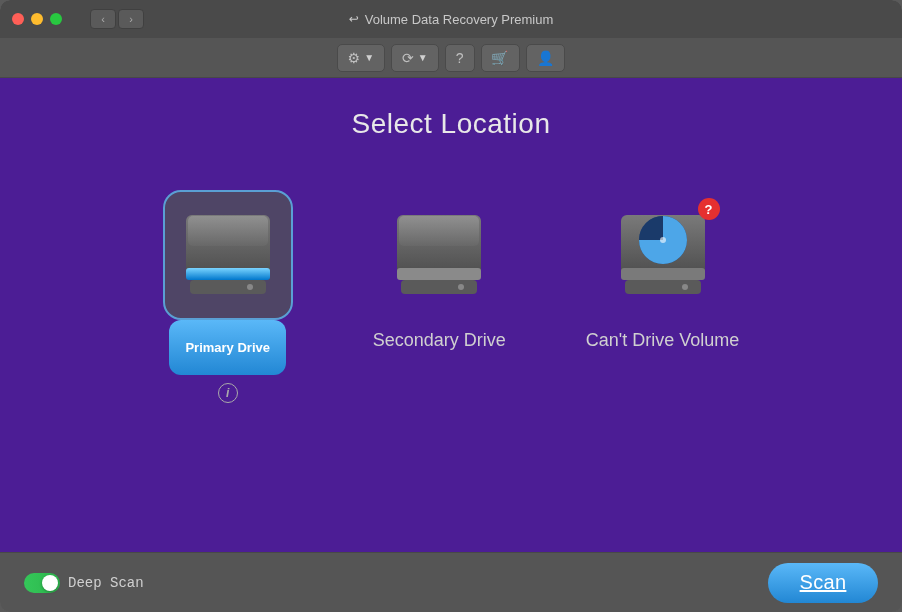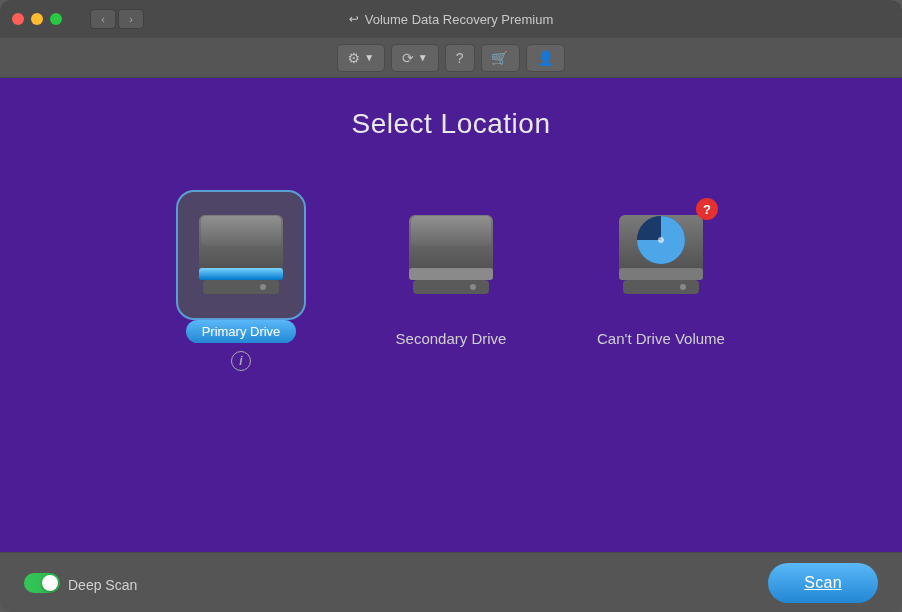--- a/index.html
+++ b/index.html
@@ -160,32 +160,32 @@
     }
 
     
     .hdd-icon {
       width: 100px;
       height: 100px;
     }
 
     .drive-label {
       margin-top: 10px;
-      font-size: 15px;
+      font-size: 18px;
       color: #d0d0d0;
       text-align: center;
     }
 
     .drive-item.selected .drive-label-badge {
       background: linear-gradient(to bottom, #5ab8f8, #2287d4);
       color: white;
-      padding: 4px 16px;
+      padding: 20px 16px;
       border-radius: 12px;
       font-size: 13px;
-      font-weight: 400;
+      font-weight: 700;
     }
 
     .info-icon {
       margin-top: 8px;
       width: 20px;
       height: 20px;
       border-radius: 50%;
       border: 1.5px solid #aaa;
       display: flex;
       align-items: center;
@@ -220,24 +220,25 @@
       display: flex;
       align-items: center;
       justify-content: space-between;
       padding: 0 24px;
       flex-shrink: 0;
       border-top: 1px solid #484848;
     }
 
     .deep-scan-toggle {
       display: flex;
-      align-items: flex-end;
+      align-items: center;
       gap: 8px;
       color: #d0d0d0;
       font-size: 14px;
+      font-family: Liberation Mono, monospace;
     }
 
     .toggle-switch {
       width: 36px;
       height: 20px;
       background: linear-gradient(to right, #34c759, #2db54c);
       border-radius: 10px;
       position: relative;
       cursor: pointer;
     }
@@ -253,21 +254,21 @@
       box-shadow: 0 1px 3px rgba(0,0,0,0.3);
     }
 
     .scan-btn {
       width: 110px;
       height: 40px;
       background: linear-gradient(to bottom, #5ab8f8, #2287d4);
       border: none;
       border-radius: 20px;
       color: white;
-      font-size: 16px;
+      font-size: 20px;
       font-weight: 500;
       cursor: pointer;
       letter-spacing: 0.3px;
       text-decoration: underline;
     }
 
     
     .pie-hdd {
       position: relative;
     }

